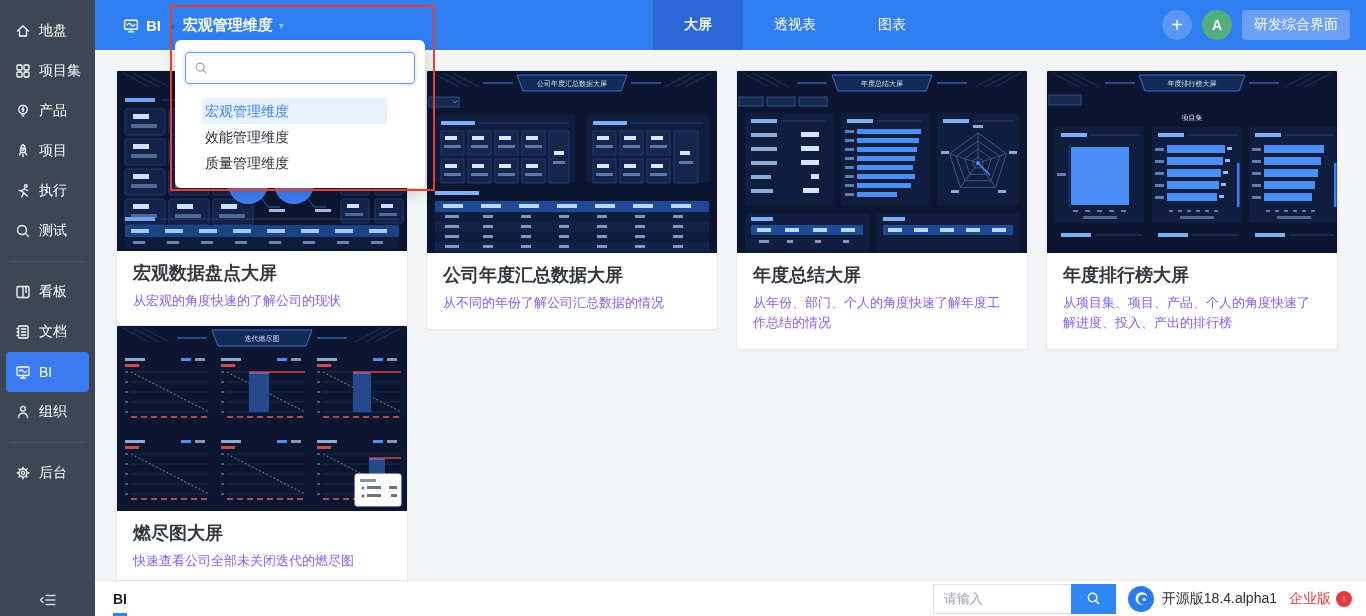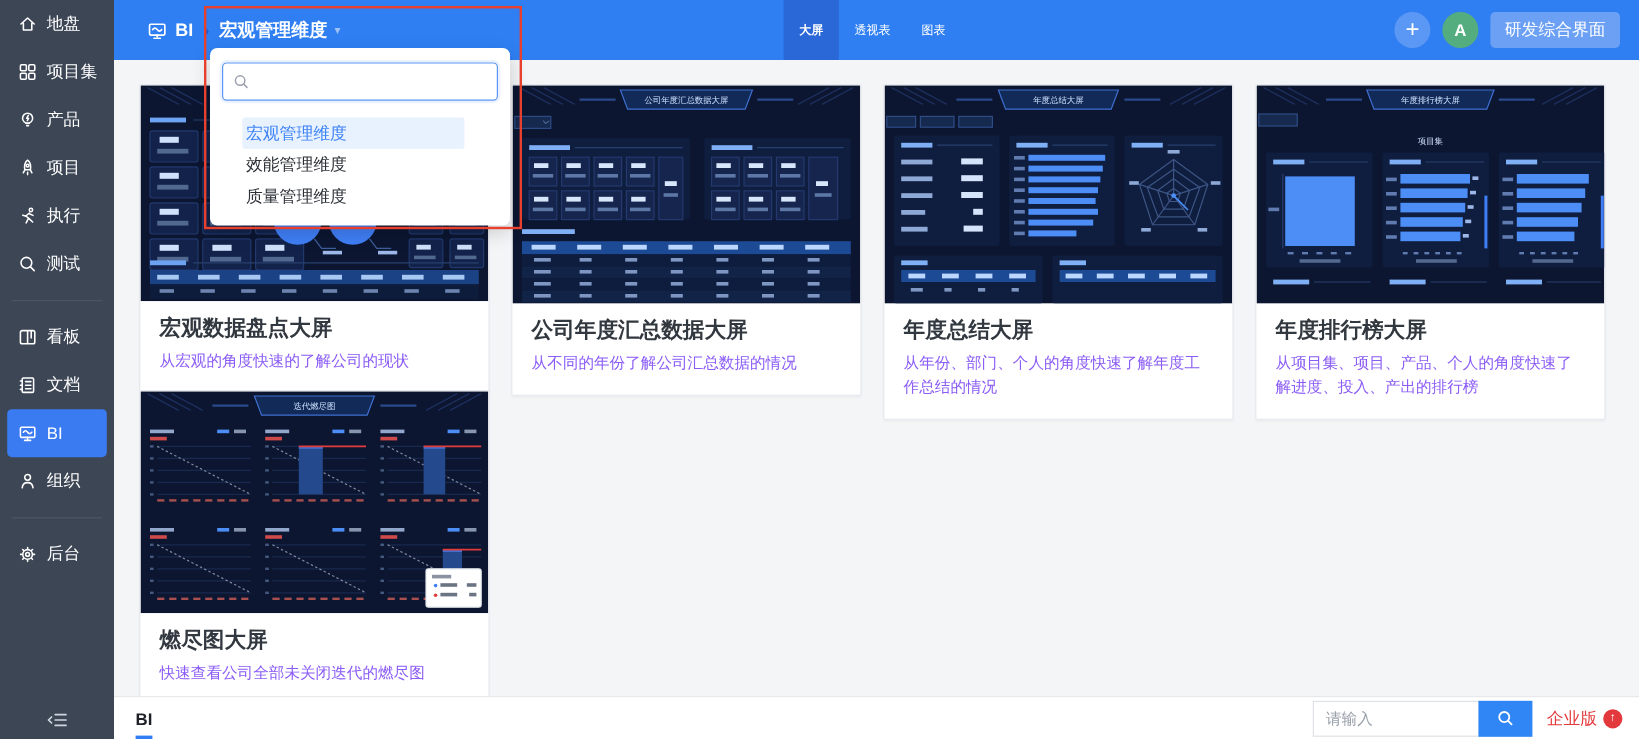--- a/index.html
+++ b/index.html
@@ -1,35 +1,35 @@
 <!DOCTYPE html>
 <html><head>
 <meta charset="utf-8">
 <style>
   html,body{margin:0;padding:0}
   body{width:1366px;height:616px;position:relative;overflow:hidden;
        font-family:"Liberation Sans","DejaVu Sans",sans-serif;background:#f4f5f7}
   svg{display:block}
   
   .sidebar{position:absolute;left:0;top:0;bottom:0;width:95px;background:#3d4655;z-index:10}
-  .side-nav{padding-top:0}
+  .side-nav{padding-top:11px}
   .side-item{height:40px;display:flex;align-items:center;gap:8px;padding-left:15px;
              color:#fff;font-size:14px;cursor:pointer;white-space:nowrap}
   .side-item.active{background:#3a7bf2;border-radius:4px;margin:0 6px;padding-left:9px}
   .side-divider{height:1px;background:#4c5566;margin:10px 10px}
   .side-collapse{position:absolute;bottom:8px;left:0;right:0;display:flex;justify-content:center;cursor:pointer}
   
   .topbar{position:absolute;left:95px;right:0;top:0;height:50px;background:#2f7ff2;color:#fff;z-index:20}
   .breadcrumb{position:absolute;left:27px;top:0;height:50px;display:flex;align-items:center;gap:8px}
   .crumb-app{display:flex;align-items:center;gap:6px;font-size:15px;font-weight:700;cursor:pointer}
   .crumb-sep{color:#1c5cd4;font-weight:700;font-size:17px;line-height:1}
   .crumb-dim{font-size:15px;font-weight:700;display:flex;align-items:center;gap:6px;cursor:pointer}
   .caret{color:#9dc0fa;font-size:10px}
   .topbar-tabs{position:absolute;left:558px;top:0;height:50px;display:flex}
-  .top-tab{display:flex;align-items:center;padding:0 13px;font-size:10px;cursor:pointer}
+  .top-tab{display:flex;align-items:center;padding:0 31px;font-size:14px;cursor:pointer}
   .top-tab.active{background:#2a68d8;font-weight:700}
   .topbar-right{position:absolute;right:16px;top:0;height:50px;display:flex;align-items:center;gap:10px}
   .plus-btn{width:30px;height:30px;border-radius:50%;background:#5b97f4;color:#fff;font-size:20px;
             display:flex;align-items:center;justify-content:center;cursor:pointer;line-height:1}
   .avatar{width:30px;height:30px;border-radius:50%;background:#54ad7e;color:#fff;display:flex;
           align-items:center;justify-content:center;font-size:14px;font-weight:700;cursor:pointer}
   .action-btn{height:30px;padding:0 12px;background:#6ba0f5;border:none;border-radius:4px;color:#fff;
               font-size:14px;cursor:pointer;font-family:Liberation Mono, monospace}
   
   .dim-dropdown{position:absolute;left:175px;top:40px;width:250px;background:#fff;border-radius:6px;
@@ -760,18 +760,28 @@
       <input type="text" placeholder="请输入" style="">
       <button>
         <span>
             <svg width="15" height="15" viewBox="0 0 16 16" fill="none" stroke="#fff" stroke-width="1.6" stroke-linecap="round">
               <circle cx="7" cy="7" r="4.5"></circle>
               <path d="m10.4 10.4 3.1 3.1"></path>
             </svg>
           </span>
       </button>
     </div>
+    <div class="version">
+      <span>
+        <svg width="26" height="26" viewBox="0 0 26 26">
+            <circle cx="13" cy="13" r="13" fill="#2d7bea"></circle>
+            <path d="M18.5 8.5c-1.8-2.2-5-2.8-7.6-1.4-3 1.6-4.1 5.3-2.5 8.3 1.4 2.6 4.4 3.8 7.1 3 -1.9.1-3.8-.9-4.8-2.7-1.3-2.4-.4-5.4 2-6.7 1.9-1 4.1-.7 5.6.7.5.5 1 .2.8-.4-.1-.3-.3-.6-.6-.8z" fill="#fff"></path>
+            <circle cx="16.2" cy="13.5" r="1.6" fill="#fff"></circle>
+          </svg>
+      </span>
+      <span>开源版18.4.alpha1</span>
+    </div>
     <a class="edition">
       <span>企业版</span>
       <span class="badge">↑</span>
     </a>
   </div>
 </footer>
 
 </body></html>

